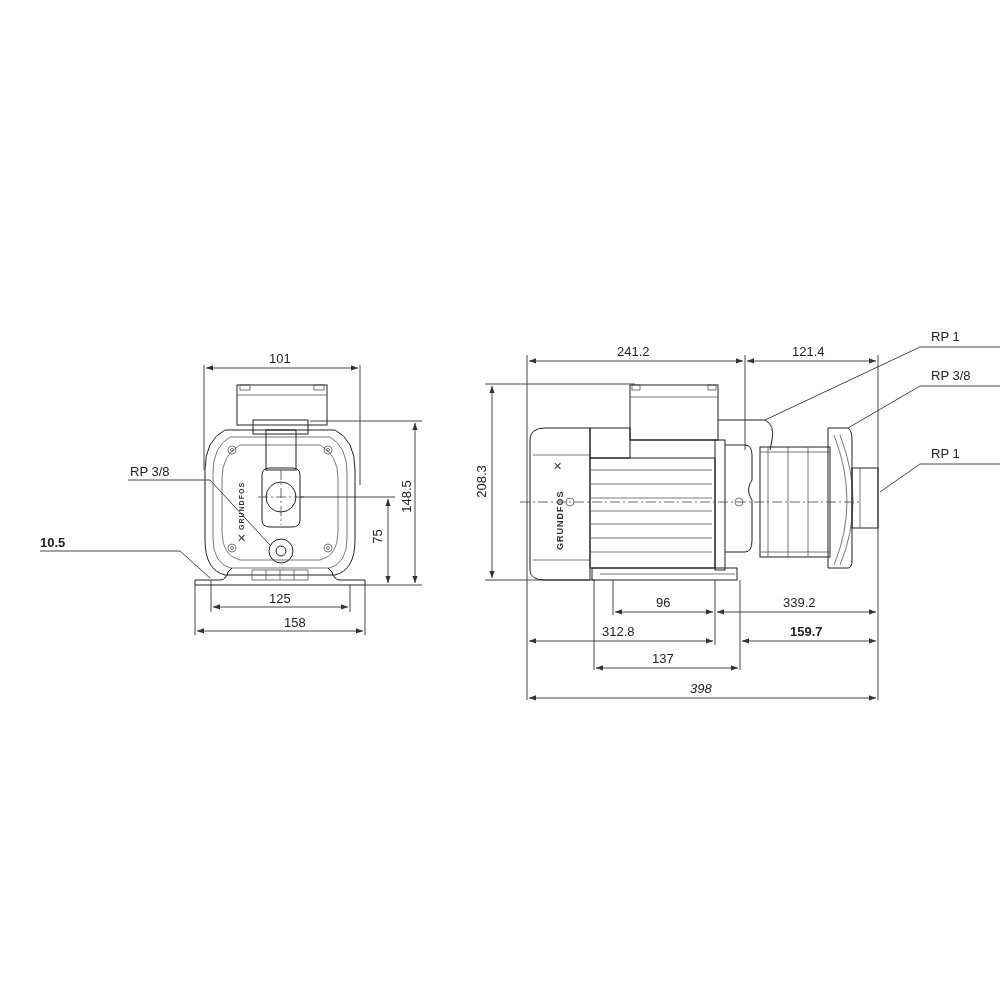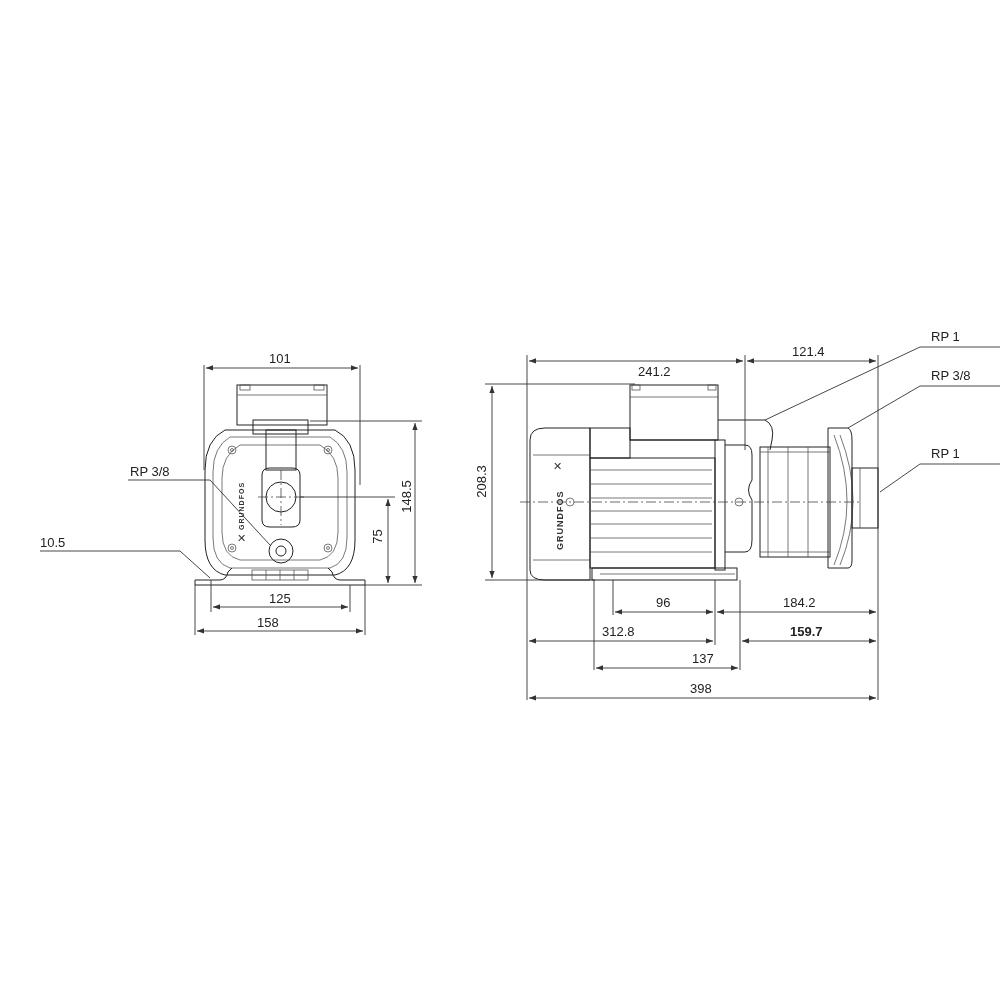--- a/index.html
+++ b/index.html
@@ -166,28 +166,28 @@
     <polyline class="d" points="1000,347 920,347 765,420"></polyline>
     <polyline class="d" points="1000,386 920,386 848,428"></polyline>
     <polyline class="d" points="1000,464 920,464 880,492"></polyline>
   </g>
 </svg>
 
 <span class="lbl" style="left:269px;top:352px;">101</span>
 <span class="lbl vert" style="left:390px;top:490px;">148.5</span>
 <span class="lbl vert" style="left:370px;top:530px;">75</span>
 <span class="lbl" style="left:269px;top:592px;">125</span>
-<span class="lbl" style="left:257px;top:616px;">158</span>
-<span class="lbl" style="left:40px;top:536px;">10.5</span>
+<span class="lbl" style="left:284px;top:616px;">158</span>
+<span class="lbl" style="left:40px;top:536px;font-weight:bold;">10.5</span>
 <span class="lbl" style="left:130px;top:465px;">RP 3/8</span>
 
-<span class="lbl" style="left:638px;top:345px;margin-top:20px;">241.2</span>
+<span class="lbl" style="left:617px;top:345px;">241.2</span>
 <span class="lbl" style="left:792px;top:345px;">121.4</span>
 <span class="lbl vert" style="left:465px;top:475px;">208.3</span>
 <span class="lbl" style="left:656px;top:596px;">96</span>
-<span class="lbl" style="left:783px;top:596px;">184.2</span>
+<span class="lbl" style="left:783px;top:596px;">339.2</span>
 <span class="lbl" style="left:602px;top:625px;">312.8</span>
 <span class="lbl" style="left:790px;top:625px;font-weight:bold;">159.7</span>
-<span class="lbl" style="left:692px;top:652px;">137</span>
-<span class="lbl" style="left:690px;top:682px;">398</span>
+<span class="lbl" style="left:652px;top:652px;">137</span>
+<span class="lbl" style="left:690px;top:682px;font-style:italic;">398</span>
 <span class="lbl" style="left:931px;top:330px;">RP 1</span>
 <span class="lbl" style="left:931px;top:369px;">RP 3/8</span>
 <span class="lbl" style="left:931px;top:447px;">RP 1</span>
 
 </body></html>

